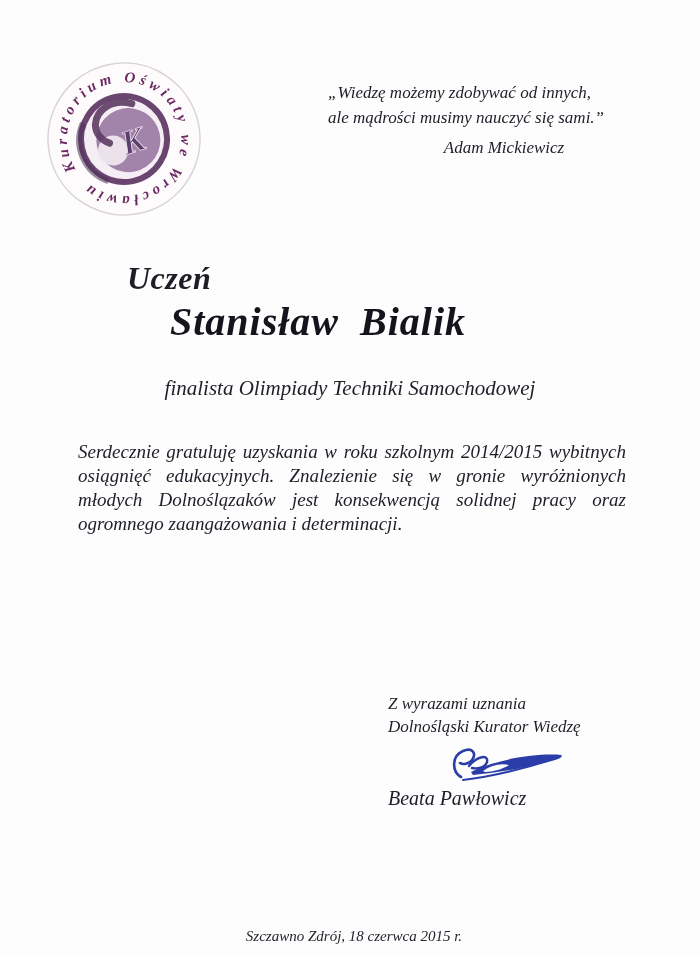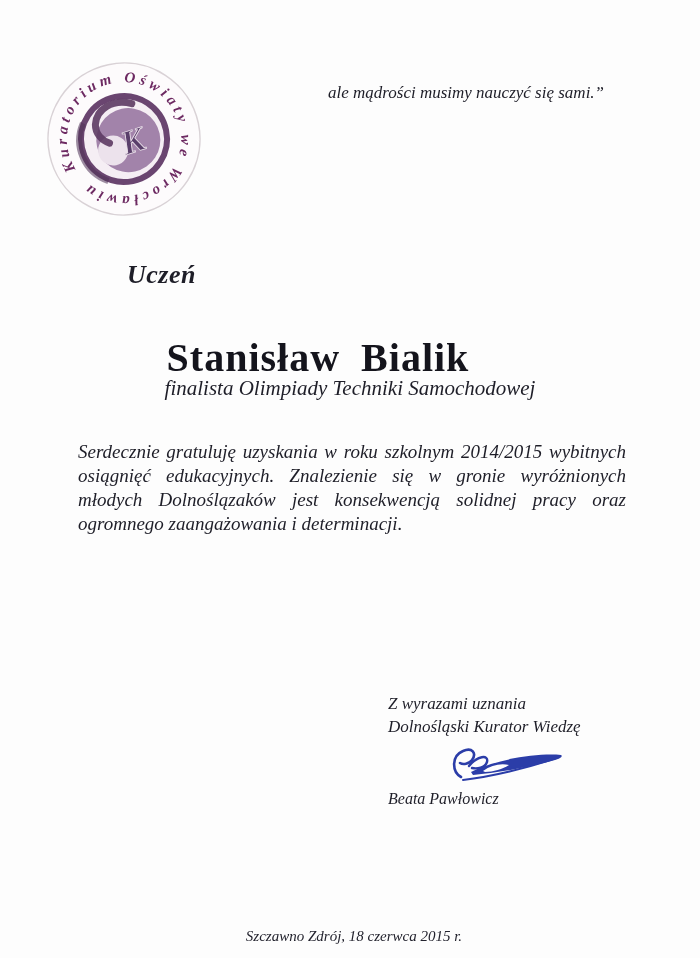--- a/index.html
+++ b/index.html
@@ -38,30 +38,29 @@
     font-style:italic;font-size:17px;line-height:25px;
     color:var(--c-text);
   }
   .quote-author{
     margin-top:5px;text-align:center;padding-left:30px;
   }
 
   
   .recipient-label{
     position:absolute;left:127px;top:260px;
-    font-style:italic;font-weight:bold;font-size:26px;
+    font-style:italic;font-weight:bold;font-size:32px;
     letter-spacing:.5px;
   }
   .recipient-name{
     position:absolute;left:0;top:298px;width:636px;
     text-align:center;
-    font-weight:bold;font-size:40px;
+    font-style:italic;font-weight:bold;font-size:40px;
     letter-spacing:1px;word-spacing:10px;
     color:#14141c;
-    margin-top:36px;
   }
   .recipient-subtitle{
     position:absolute;left:0;top:376px;width:700px;
     text-align:center;
     font-style:italic;font-size:21px;
   }
 
   
   .body-paragraph{
     position:absolute;left:78px;width:548px;
@@ -71,21 +70,21 @@
   }
   .p1{top:440px;}
   .p2{top:546px;}
 
   
   .sig-block{
     position:absolute;left:388px;top:692px;width:234px;
     font-style:italic;font-size:17px;line-height:23px;
   }
   .sig-ink{display:block;margin:6px auto 0 auto;}
-  .signer-name{font-size:16px;margin-top:1px;}
+  .signer-name{font-size:20px;margin-top:1px;}
 
   
   .dateline{
     position:absolute;left:0;top:928px;width:708px;
     text-align:center;
     font-style:italic;font-size:15px;
     color:#23232e;
   }
 </style>
 </head>
@@ -106,21 +105,23 @@
         <path d="M 42 55 A 43 43 0 0 0 55 117" fill="none" stroke="#4e3156" stroke-width="6" opacity="0.55"></path>
         <circle cx="83" cy="81" r="32" fill="var(--c-seal_swirl)"></circle>
         <circle cx="66" cy="88" r="15" fill="#ece2ec"></circle>
         <path d="M 94 46 C 76 37 58 44 54 59 C 52 68 57 76 64 80" fill="none" stroke="#5d3a63" stroke-width="7" stroke-linecap="round" opacity="0.9"></path>
         <text x="76" y="94" font-size="34" font-weight="bold" font-style="italic" fill="var(--c-monogram)" stroke="#efe5ee" stroke-width="0.8" font-family="Liberation Serif, serif" transform="rotate(-6 88 84)">K</text>
       </g>
     </svg>
   </div>
 
   <div class="quote">
+    <div class="quote-line">„Wiedzę możemy zdobywać od innych,</div>
     <div class="quote-line">ale mądrości musimy nauczyć się sami.”</div>
+    <div class="quote-author">Adam Mickiewicz</div>
   </div>
 
   <div class="recipient-label">Uczeń</div>
   <h1 class="recipient-name">Stanisław Bialik</h1>
   <div class="recipient-subtitle">finalista Olimpiady Techniki Samochodowej</div>
 
   <p class="body-paragraph p1">Serdecznie gratuluję uzyskania w roku szkolnym 2014/2015 wybitnych osiągnięć edukacyjnych. Znalezienie się w gronie wyróżnionych młodych Dolnoślązaków jest konsekwencją solidnej pracy oraz ogromnego zaangażowania i determinacji.</p>
 
   <div class="sig-block">
     <div>Z wyrazami uznania</div>

